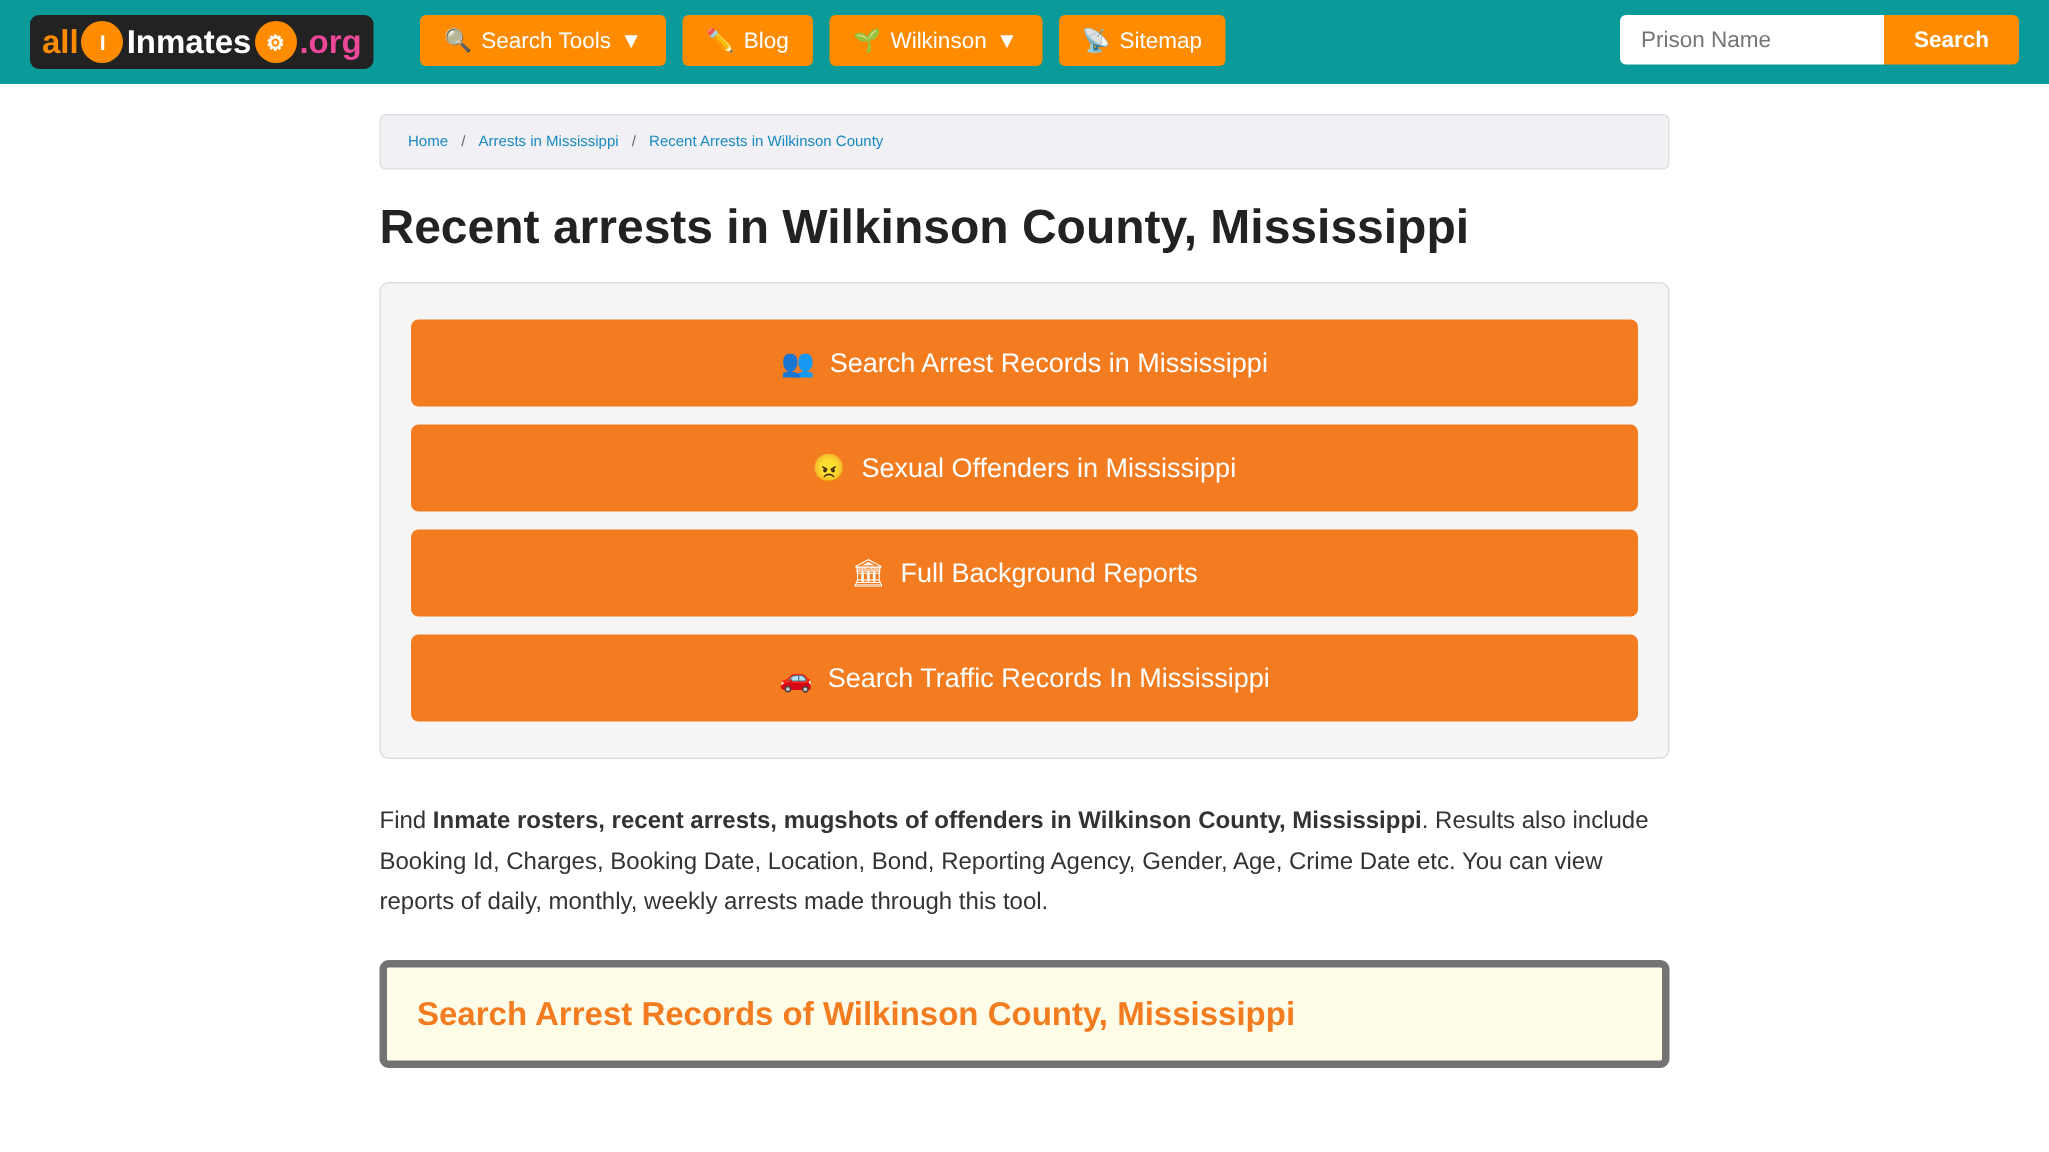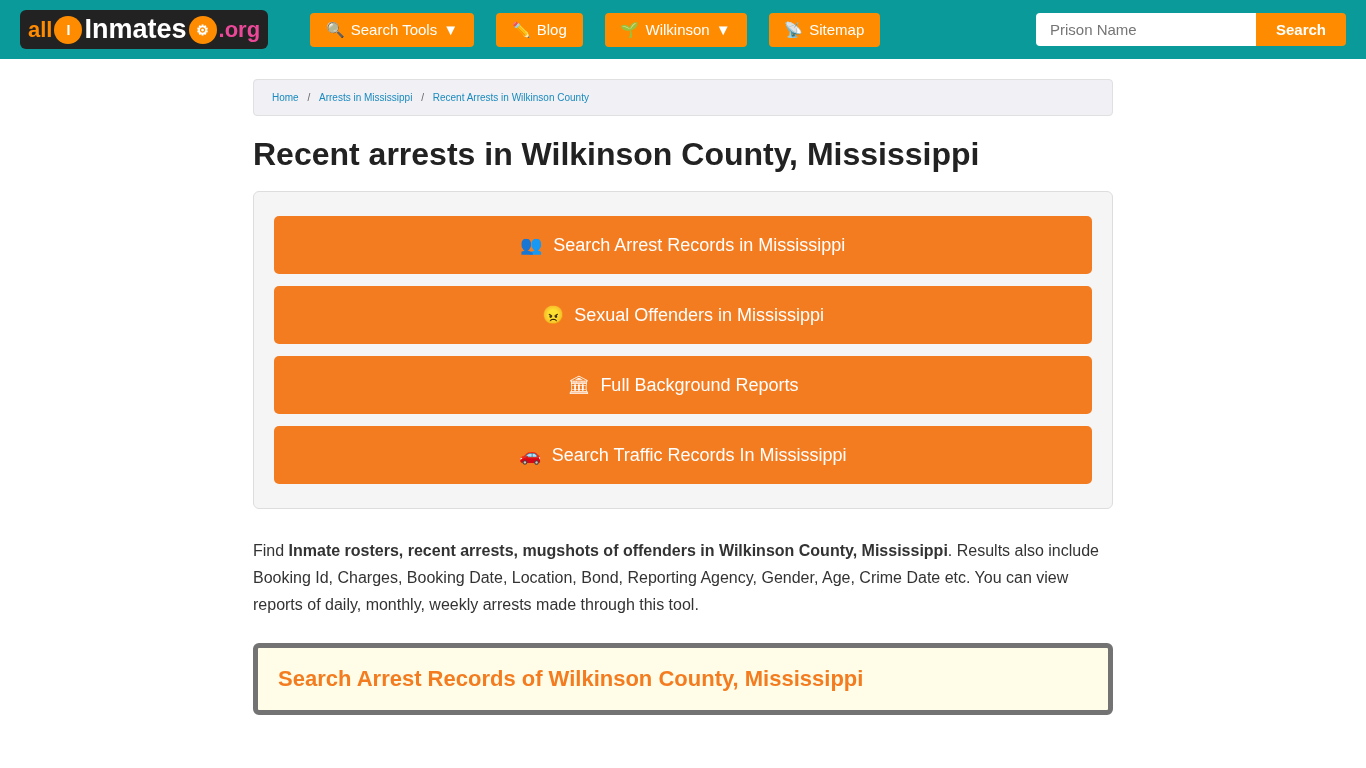--- a/index.html
+++ b/index.html
@@ -3,37 +3,37 @@
   <meta charset="utf-8">
   <style>
     * { margin: 0; padding: 0; box-sizing: border-box; }
     body { font-family: Arial, sans-serif; background: #fff; color: #333; font-size: 16px; }
 
     
     .header {
       background-color: #0a9a9a;
       padding: 10px 20px;
       display: flex;
-      align-items: center;
-      gap: 22px;
+      align-items: flex-start;
+      gap: 11px;
     }
     .logo-area {
       display: flex;
       align-items: center;
       margin-right: 20px;
     }
     .logo-box {
       background: #222;
       border-radius: 6px;
       padding: 4px 8px;
       display: flex;
       align-items: center;
     }
     .logo-text-all { color: #ff8c00; font-size: 22px; font-weight: bold; }
-    .logo-text-inmates { color: #fff; font-size: 27px; font-weight: bold; }
+    .logo-text-inmates { color: #fff; font-size: 22px; font-weight: bold; }
     .logo-text-org { color: #ec4899; font-size: 22px; font-weight: bold; }
     .logo-icon {
       width: 28px; height: 28px;
       background: #ff8c00;
       border-radius: 50%;
       display: inline-flex;
       align-items: center;
       justify-content: center;
       margin: 0 2px;
       font-size: 14px;
@@ -56,21 +56,21 @@
     }
 
     .header-spacer { flex: 1; }
 
     .search-input {
       padding: 8px 14px;
       font-size: 15px;
       border: none;
       border-radius: 4px 0 0 4px;
       outline: none;
-      width: 220px;
+      width: 176px;
       color: #999;
     }
     .search-btn {
       background: #ff8c00;
       color: #fff;
       border: none;
       padding: 8px 20px;
       font-size: 15px;
       border-radius: 0 4px 4px 0;
       cursor: pointer;

